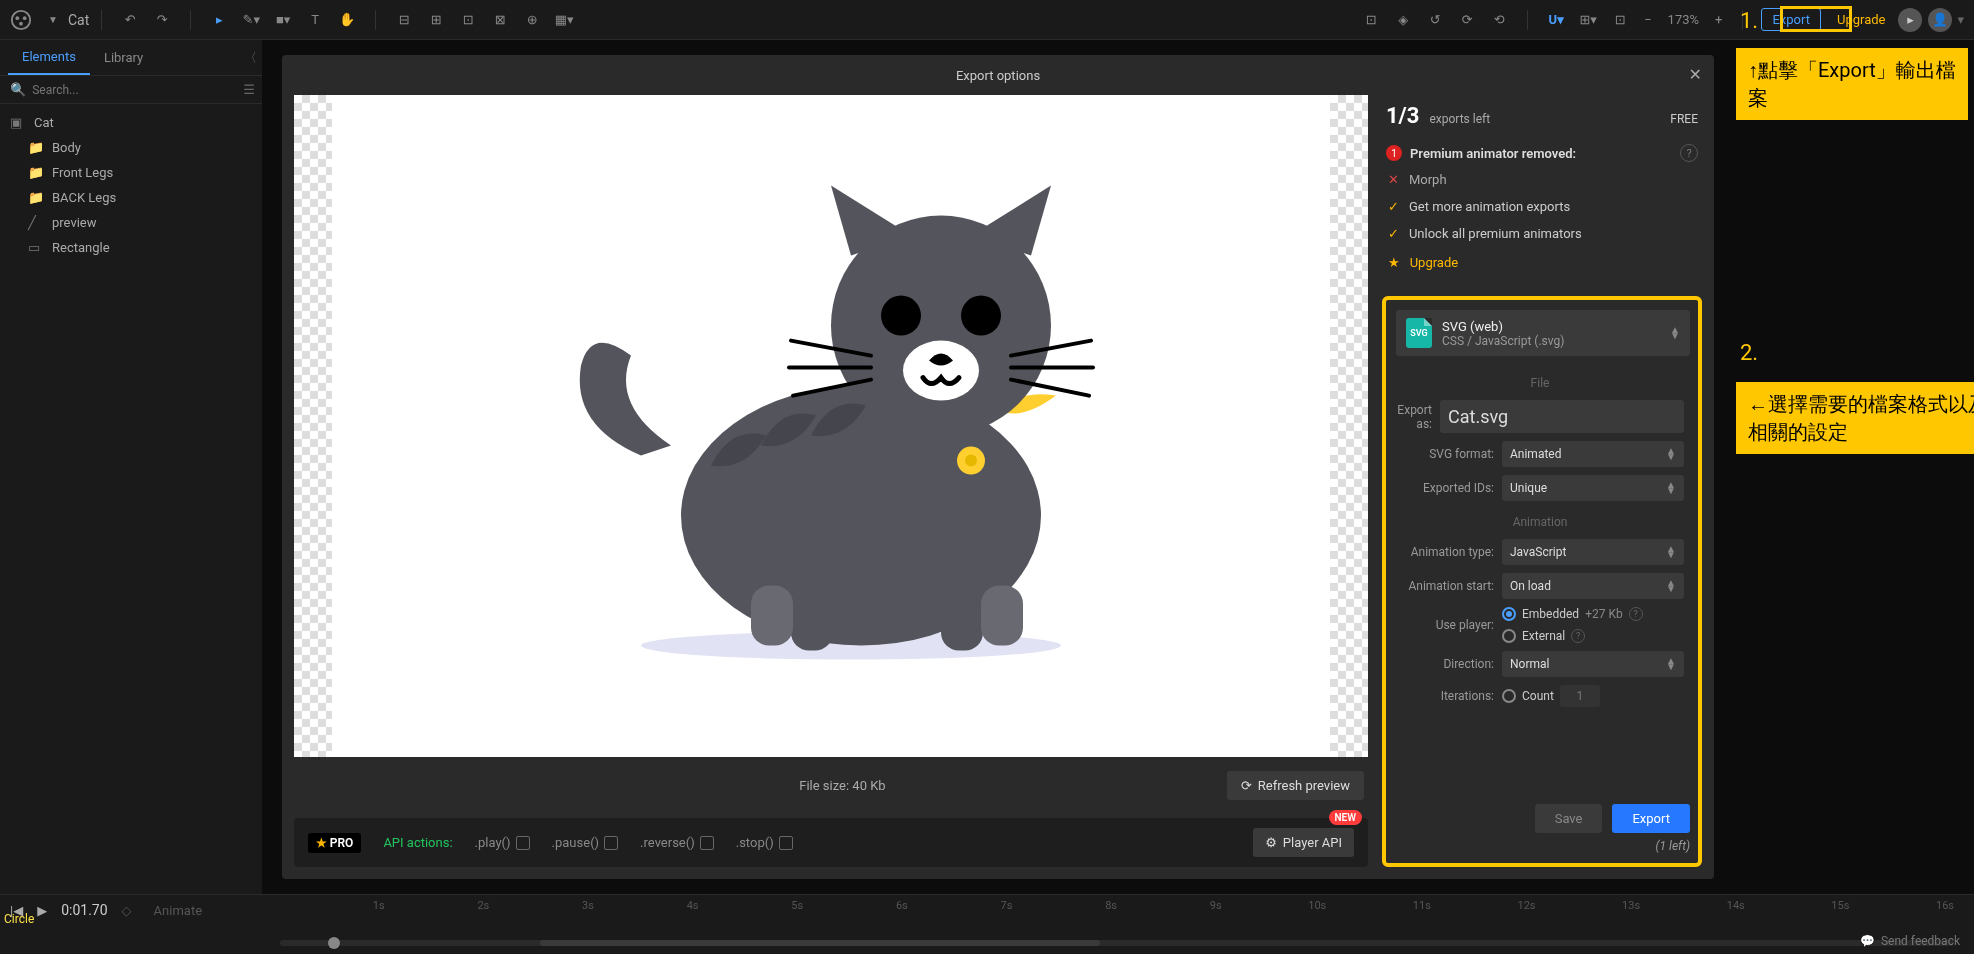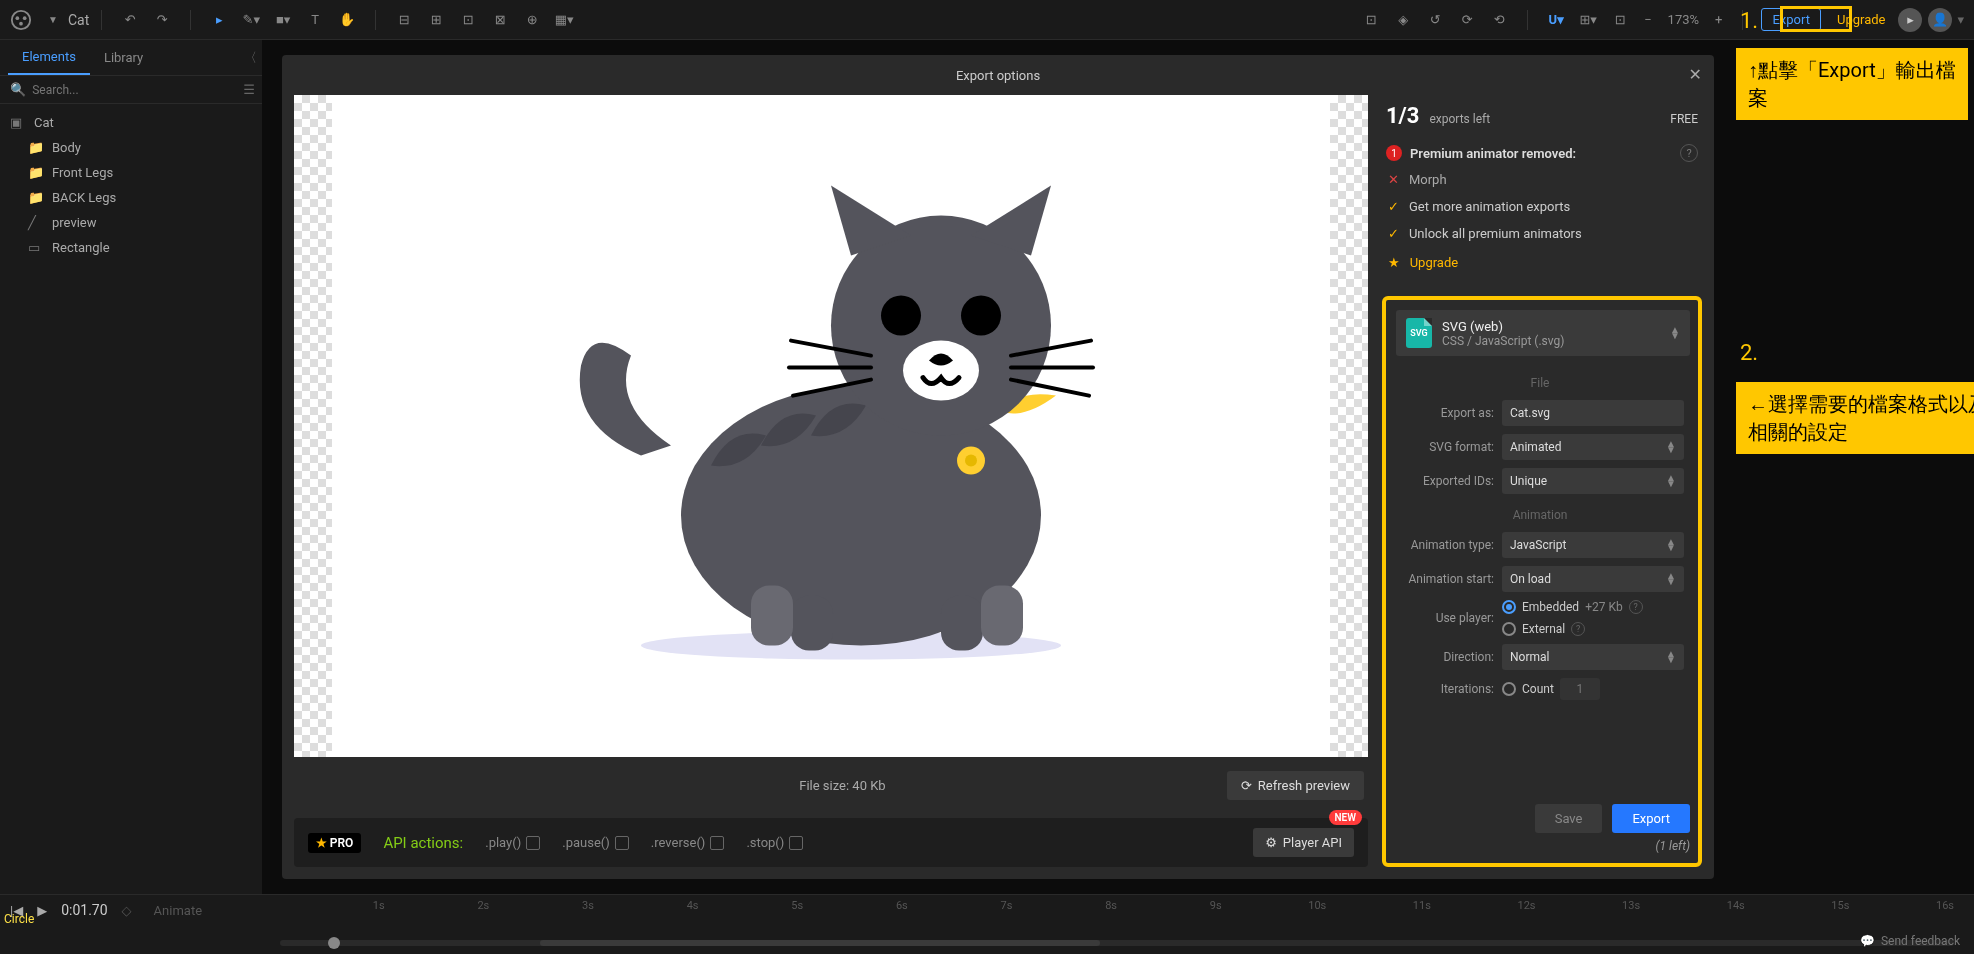--- a/index.html
+++ b/index.html
@@ -41,21 +41,21 @@
 .preview-box{flex:1;background:#fff;position:relative;overflow:hidden}
 .checker{position:absolute;top:0;bottom:0;width:38px;background-image:linear-gradient(45deg,#ddd 25%,transparent 25%),linear-gradient(-45deg,#ddd 25%,transparent 25%),linear-gradient(45deg,transparent 75%,#ddd 75%),linear-gradient(-45deg,transparent 75%,#ddd 75%);background-size:16px 16px;background-position:0 0,0 8px,8px -8px,-8px 0}
 .checker.l{left:0}.checker.r{right:0}
 .cat-svg{position:absolute;left:50%;top:50%;transform:translate(-50%,-52%)}
 .preview-footer{display:flex;align-items:center;padding:14px 4px;color:#aaa}
 .preview-footer .fsize{flex:1;text-align:center;margin-left:160px}
 .refresh-btn{background:#3a3a3a;padding:7px 14px;border-radius:3px;color:#ddd;cursor:pointer;display:flex;align-items:center;gap:6px}
 .api-row{background:#1e1e1e;border-radius:4px;padding:10px 14px;display:flex;align-items:center;gap:22px;position:relative;margin-top:4px}
 .pro-badge{background:#000;color:#fff;padding:3px 8px;border-radius:3px;font-weight:600;font-size:12px}
 .pro-badge::before{content:"★";color:#ffb800;margin-right:3px}
-.api-row .albl{color:#84cc16;font-size:15px}
+.api-row .albl{color:#22c55e;font-size:13px}
 .api-act{color:#888;display:flex;align-items:center;gap:5px}
 .api-act .sq{width:14px;height:14px;border:1px solid #666;border-radius:2px}
 .player-api-btn{background:#3a3a3a;padding:7px 12px;border-radius:3px;color:#ddd;cursor:pointer;display:flex;align-items:center;gap:6px;margin-left:auto}
 .new-badge{position:absolute;top:-8px;right:6px;background:#ff3b3b;color:#fff;font-size:10px;padding:2px 6px;border-radius:8px;font-weight:600}
 .options-col{width:320px;display:flex;flex-direction:column;min-height:0}
 .opts-top{padding:8px 4px}
 .exports-left{display:flex;align-items:baseline;gap:10px}
 .exports-left .big{font-size:22px;font-weight:700;color:#fff}
 .exports-left .small{color:#aaa;font-size:12px}
 .exports-left .free{margin-left:auto;color:#ccc;font-size:12px}
@@ -74,21 +74,21 @@
 .format-sel .ftxt{flex:1}
 .format-sel .ftxt .t1{color:#eee;font-size:13px}
 .format-sel .ftxt .t2{color:#999;font-size:12px}
 .format-sel .updown{color:#888;font-size:10px;line-height:.6}
 .scroll-area{flex:1;overflow-y:auto;margin-top:6px;padding-right:6px}
 .scroll-area::-webkit-scrollbar{width:8px}
 .scroll-area::-webkit-scrollbar-thumb{background:#555;border-radius:4px}
 .section-lbl{text-align:center;color:#666;font-size:12px;margin:14px 0 10px 0;position:relative}
 .frow{display:flex;align-items:center;margin:8px 0;gap:8px}
 .frow .flabel{width:98px;text-align:right;color:#999;font-size:12px}
-.frow .finput{flex:1;background:#3a3a3a;border:none;color:#ddd;padding:6px 8px;border-radius:3px;font-size:12px;outline:none}
+.frow .finput{flex:1;background:#3a3a3a;border:none;color:#ddd;padding:6px 8px;border-radius:3px;font-size:18px;outline:none}
 .frow .fselect{flex:1;background:#3a3a3a;color:#ddd;padding:6px 8px;border-radius:3px;font-size:12px;display:flex;align-items:center;justify-content:space-between;cursor:pointer}
 .frow .fselect .sarrow{color:#888;font-size:10px;line-height:.6}
 .radio-row{display:flex;align-items:center;gap:6px;color:#ccc;font-size:12px}
 .radio-row .radio{width:14px;height:14px;border-radius:50%;border:2px solid #888;display:flex;align-items:center;justify-content:center}
 .radio-row .radio.on{border-color:#4a9eff}
 .radio-row .radio.on::after{content:"";width:6px;height:6px;border-radius:50%;background:#4a9eff}
 .radio-row .extra{color:#888}
 .radio-row .help2{color:#666;border:1px solid #555;width:14px;height:14px;border-radius:50%;display:flex;align-items:center;justify-content:center;font-size:9px}
 .count-input{width:40px;background:#333;border:none;color:#777;padding:4px;border-radius:3px;font-size:12px;outline:none;text-align:center}
 .btn-row{display:flex;gap:10px;margin-top:10px;justify-content:flex-end;align-items:center}

